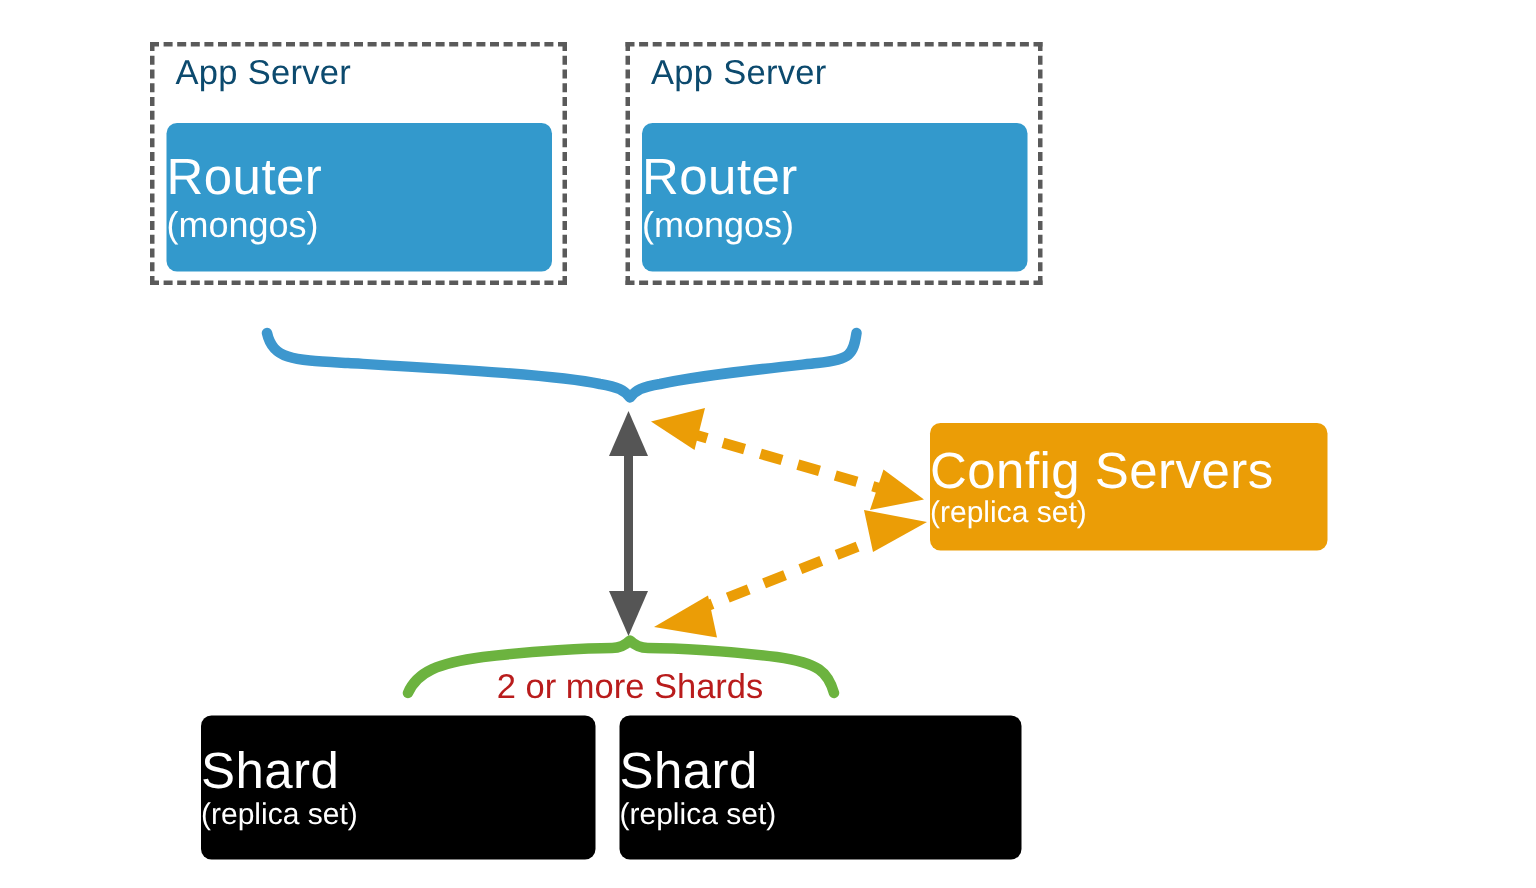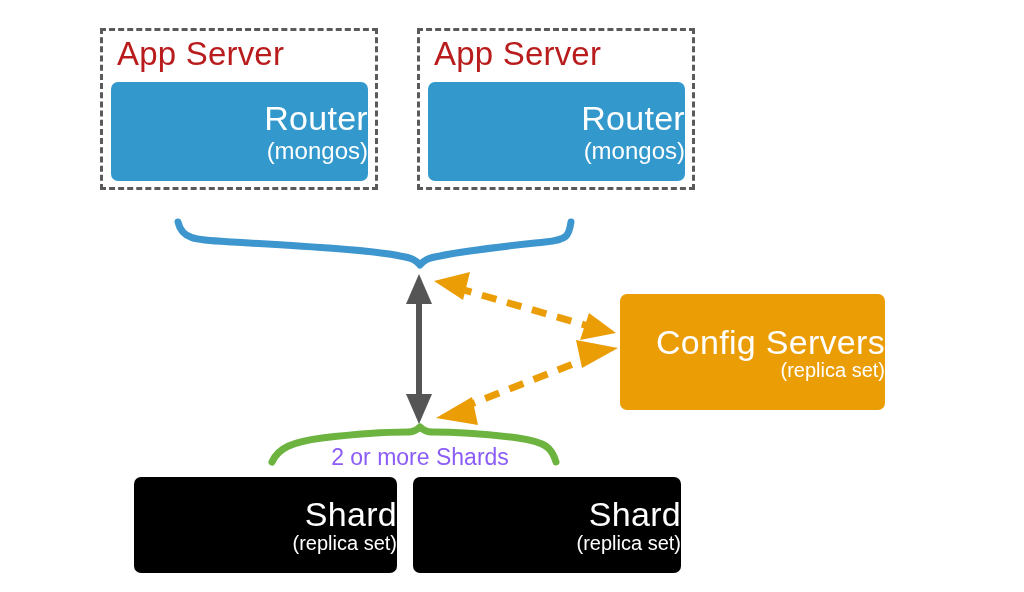--- a/index.html
+++ b/index.html
@@ -32,35 +32,35 @@
   .app-server {
     position: absolute;
     box-sizing: border-box;
     border: 3px dashed #5a5a5a;
     background: transparent;
   }
   .app-server-label {
     position: absolute;
     left: 14px;
     top: 4px;
-    font-size: 33px;
-    color: #b91c1c;
+    font-size: 23px;
+    color: #0c4a6e;
     letter-spacing: 0.2px;
     white-space: nowrap;
     font-weight: 400;
   }
 
   
   .node-box {
     position: absolute;
     box-sizing: border-box;
     border-radius: 7px;
     display: flex;
     flex-direction: column;
-    align-items: flex-end;
+    align-items: flex-start;
     justify-content: center;
     color: #ffffff;
     text-align: center;
     line-height: 1;
   }
   .node-box .node-title {
     font-size: 34px;
     font-weight: 400;
     letter-spacing: 0.3px;
     display: block;
@@ -82,21 +82,21 @@
 
   
   .brace-caption {
     position: absolute;
     font-size: 23px;
     white-space: nowrap;
     text-align: center;
     line-height: 1;
   }
   .caption-routers { color: #4a9fd4; }
-  .caption-shards  { color: #8b5cf6; }
+  .caption-shards  { color: #b91c1c; }
 </style>
 </head>
 <body>
 
 <div id="diagram">
 
   <svg id="vector-layer" viewBox="0 0 1024 592">
 
     <g>
       <path d="M 178,222
@@ -147,21 +147,21 @@
 
   <div class="app-server" style="left:417px; top:28px; width:278px; height:162px;">
     <div class="app-server-label">App Server</div>
   </div>
   <div class="node-box node-router" style="left:428px; top:82px; width:257px; height:99px;">
     <span class="node-title">Router</span>
     <span class="node-sub">(mongos)</span>
   </div>
 
 
-  <div class="node-box node-config" style="left:620px; top:294px; width:265px; height:116px;">
+  <div class="node-box node-config" style="left:620px; top:282px; width:265px; height:85px;">
     <span class="node-title">Config Servers</span>
     <span class="node-sub">(replica set)</span>
   </div>
 
   <div class="brace-caption caption-shards" style="left:245px; top:446px; width:350px;">2 or more Shards</div>
 
   <div class="node-box node-shard" style="left:134px; top:477px; width:263px; height:96px;">
     <span class="node-title">Shard</span>
     <span class="node-sub">(replica set)</span>
   </div>

